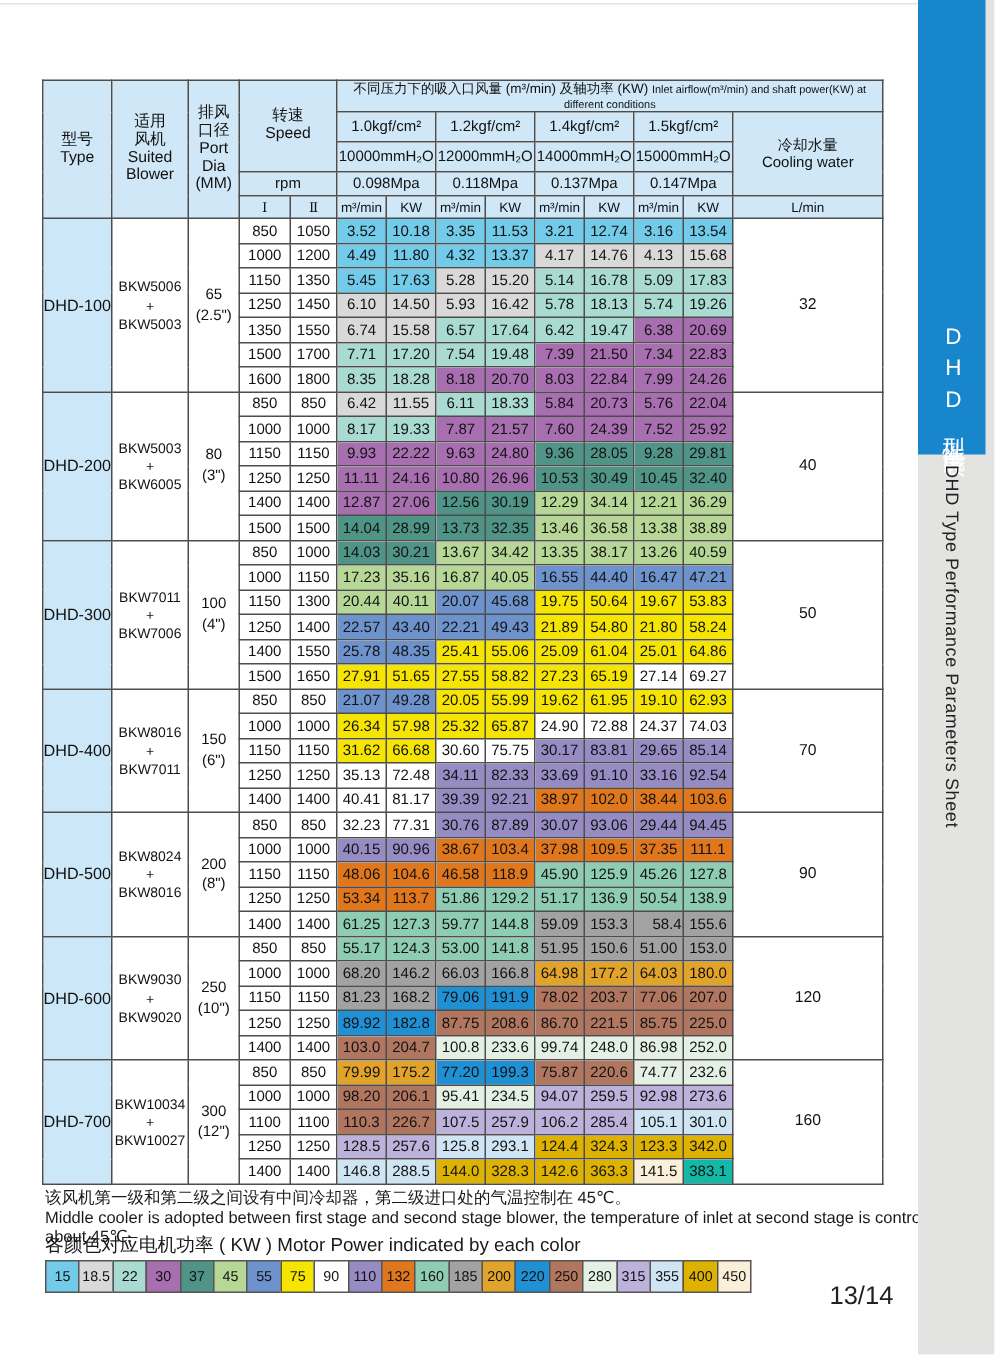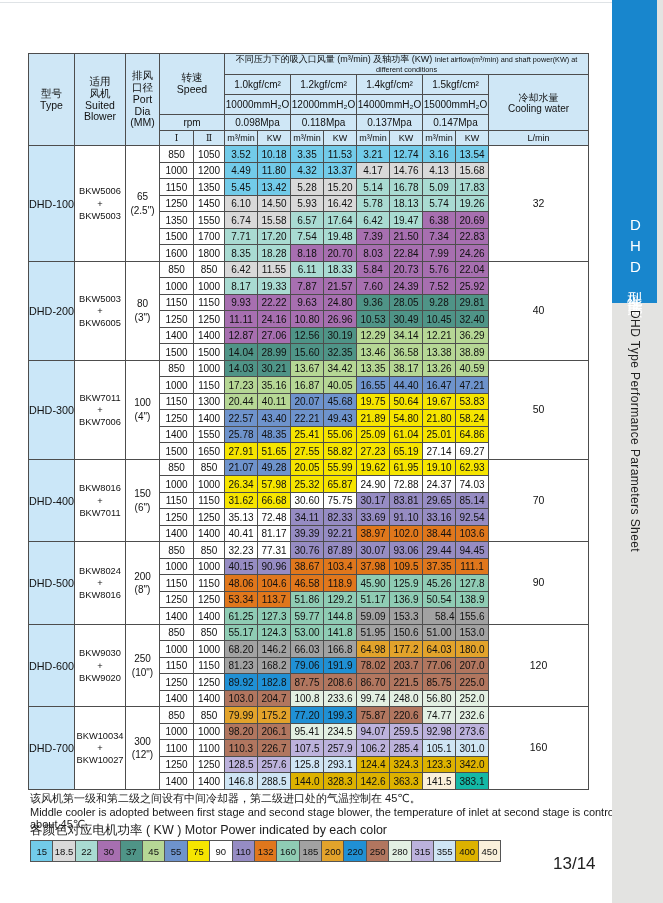--- a/index.html
+++ b/index.html
@@ -155,21 +155,21 @@
             <td class="vc" style="background: rgb(114, 203, 233);">13.37</td>
             <td class="vc" style="background: rgb(217, 217, 217);">4.17</td>
             <td class="vc" style="background: rgb(217, 217, 217);">14.76</td>
             <td class="vc" style="background: rgb(217, 217, 217);">4.13</td>
             <td class="vc" style="background: rgb(217, 217, 217);">15.68</td>
           </tr>
           <tr>
             <td class="sc">1150</td>
             <td class="sc">1350</td>
             <td class="vc" style="background: rgb(114, 203, 233);">5.45</td>
-            <td class="vc" style="background: rgb(114, 203, 233);">13.42</td>
+            <td class="vc" style="background: rgb(114, 203, 233);">17.63</td>
             <td class="vc" style="background: rgb(217, 217, 217);">5.28</td>
             <td class="vc" style="background: rgb(217, 217, 217);">15.20</td>
             <td class="vc" style="background: rgb(169, 219, 210);">5.14</td>
             <td class="vc" style="background: rgb(169, 219, 210);">16.78</td>
             <td class="vc" style="background: rgb(169, 219, 210);">5.09</td>
             <td class="vc" style="background: rgb(169, 219, 210);">17.83</td>
           </tr>
           <tr>
             <td class="sc">1250</td>
             <td class="sc">1450</td>
@@ -283,21 +283,21 @@
             <td class="vc" style="background: rgb(182, 215, 149);">12.29</td>
             <td class="vc" style="background: rgb(182, 215, 149);">34.14</td>
             <td class="vc" style="background: rgb(182, 215, 149);">12.21</td>
             <td class="vc" style="background: rgb(182, 215, 149);">36.29</td>
           </tr>
           <tr>
             <td class="sc">1500</td>
             <td class="sc">1500</td>
             <td class="vc" style="background: rgb(79, 148, 135);">14.04</td>
             <td class="vc" style="background: rgb(79, 148, 135);">28.99</td>
-            <td class="vc" style="background: rgb(79, 148, 135);">15.60</td>
+            <td class="vc" style="background: rgb(79, 148, 135);">13.73</td>
             <td class="vc" style="background: rgb(79, 148, 135);">32.35</td>
             <td class="vc" style="background: rgb(182, 215, 149);">13.46</td>
             <td class="vc" style="background: rgb(182, 215, 149);">36.58</td>
             <td class="vc" style="background: rgb(182, 215, 149);">13.38</td>
             <td class="vc" style="background: rgb(182, 215, 149);">38.89</td>
           </tr>
           <tr>
             <th class="mc" rowspan="6" style="white-space: nowrap;">DHD-3000</th>
             <td class="bc pre" rowspan="6">BKW7011
 +
@@ -567,21 +567,21 @@
           </tr>
           <tr>
             <td class="sc">1400</td>
             <td class="sc">1400</td>
             <td class="vc" style="background: rgb(177, 118, 95);">103.0</td>
             <td class="vc" style="background: rgb(177, 118, 95);">204.7</td>
             <td class="vc" style="background: rgb(227, 240, 227);">100.8</td>
             <td class="vc" style="background: rgb(227, 240, 227);">233.6</td>
             <td class="vc" style="background: rgb(227, 240, 227);">99.74</td>
             <td class="vc" style="background: rgb(227, 240, 227);">248.0</td>
-            <td class="vc" style="background: rgb(227, 240, 227);">56.80</td>
+            <td class="vc" style="background: rgb(227, 240, 227);">86.98</td>
             <td class="vc" style="background: rgb(227, 240, 227);">252.0</td>
           </tr>
           <tr>
             <th class="mc" rowspan="5" style="white-space: nowrap;">DHD-7000</th>
             <td class="bc pre" rowspan="5">BKW10034
 +
 BKW10027</td>
             <td class="pc pre" rowspan="5">300
 (12")</td>
             <td class="sc">850</td>

